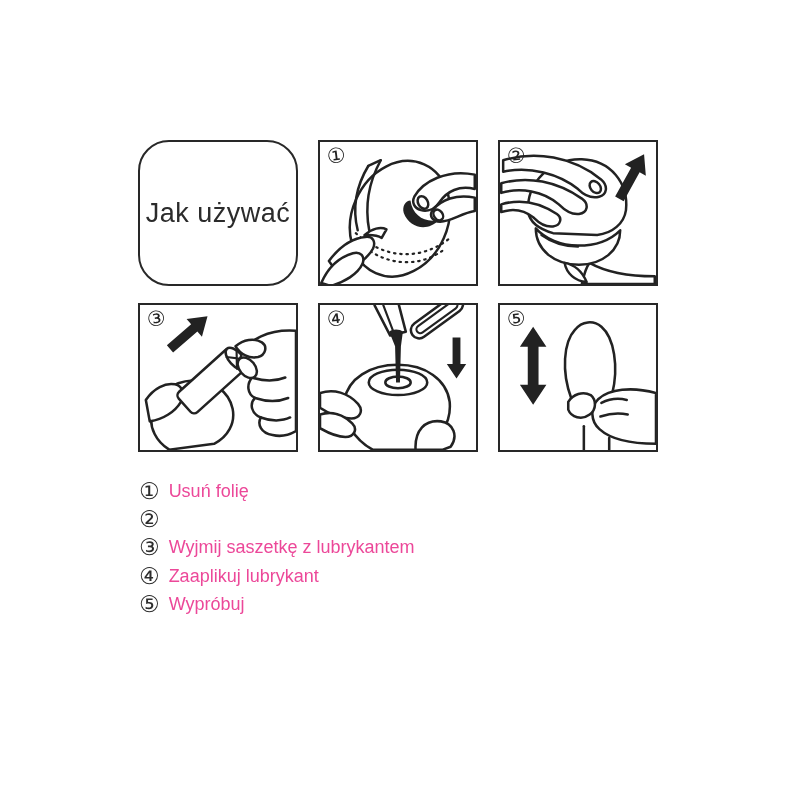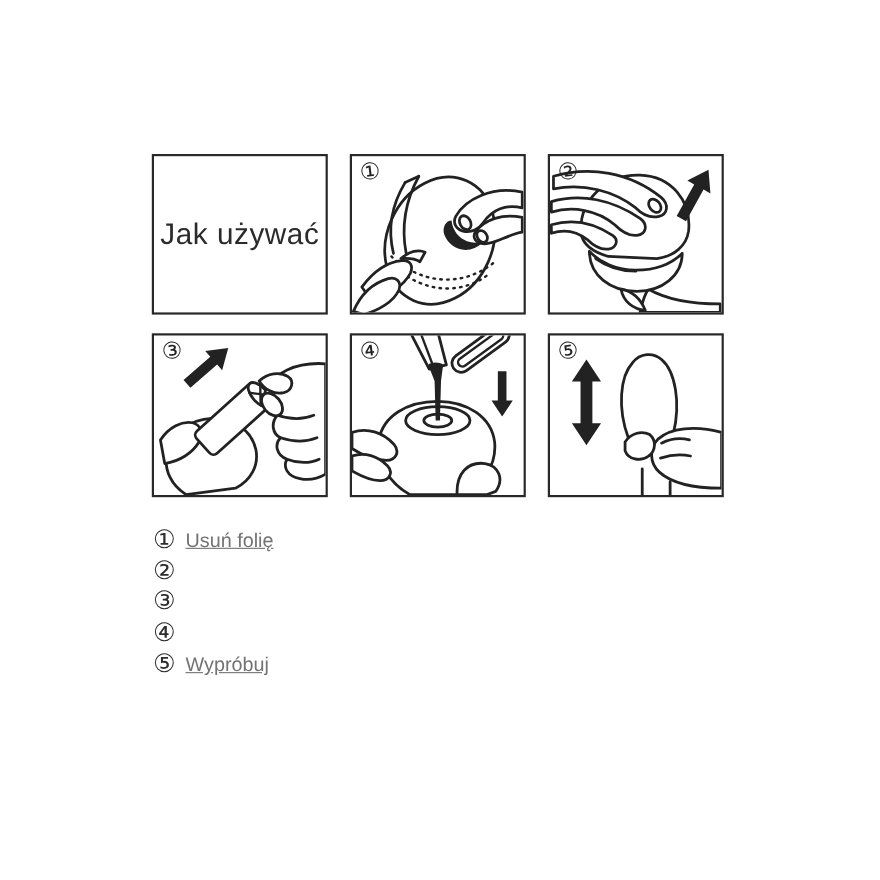--- a/index.html
+++ b/index.html
@@ -17,30 +17,30 @@
   .panel {
     position:relative; border:2px solid #282828; background:#fff;
     box-sizing:border-box;
   }
   .panel .num {
     position:absolute; left:7px; top:2px; z-index:3;
     font-family:"DejaVu Sans", sans-serif;
     font-size:21px; color:#222; line-height:1.2;
     transform:rotate(-7deg);
   }
-  .title-panel { display:flex; align-items:center; justify-content:center; }
+  .title-panel { display:flex; align-items:center; justify-content:center;border-radius:31px; }
   .title-text { font-size:27px; color:#2b2b2b; letter-spacing:0.5px; }
   .art { position:absolute; inset:0; width:100%; height:100%; }
   .steps { position:absolute; left:139px; top:477px; }
   .step { height:28.4px; display:flex; align-items:center; }
   .step .snum {
     font-family:"DejaVu Sans", sans-serif;
     font-size:23px; color:#2e2e2e; margin-right:9px; line-height:1;
   }
-  .step .slabel { font-size:18px; color:#737373;text-decoration:underline; }
+  .step .slabel { font-size:18px; color:#ec4899; }
 </style>
 </head>
 <body>
 
 <div class="canvas">
 
   <div class="grid">
 
     <div class="panel title-panel">
       <span class="title-text">Jak używać</span>
@@ -151,23 +151,25 @@
   <div class="steps">
     <div class="step">
       <span class="snum">①</span>
       <span class="slabel">Usuń folię</span>
     </div>
     <div class="step">
       <span class="snum">②</span>
     </div>
     <div class="step">
       <span class="snum">③</span>
+      <span class="slabel">Wyjmij saszetkę z lubrykantem</span>
     </div>
     <div class="step">
       <span class="snum">④</span>
+      <span class="slabel">Zaaplikuj lubrykant</span>
     </div>
     <div class="step">
       <span class="snum">⑤</span>
       <span class="slabel">Wypróbuj</span>
     </div>
   </div>
 
 </div>
 
 </body></html>

